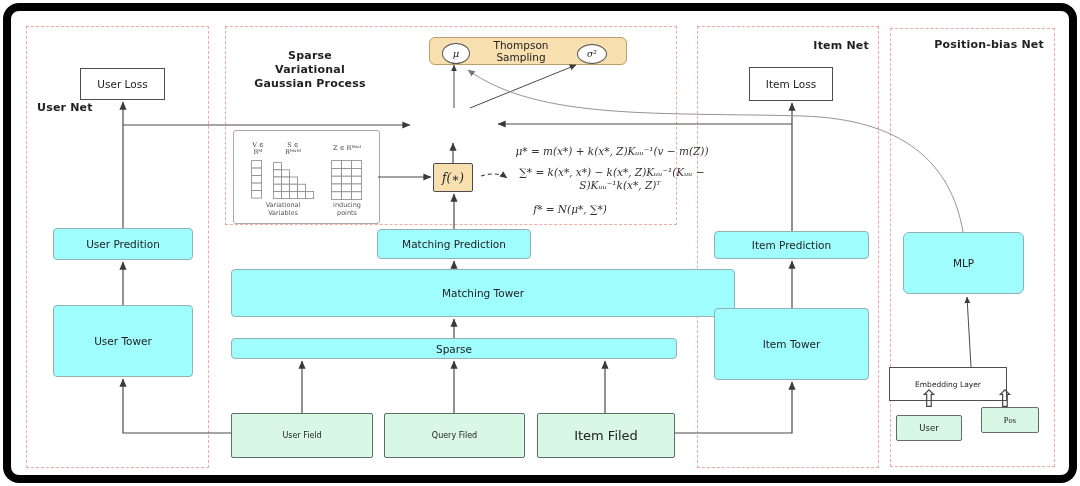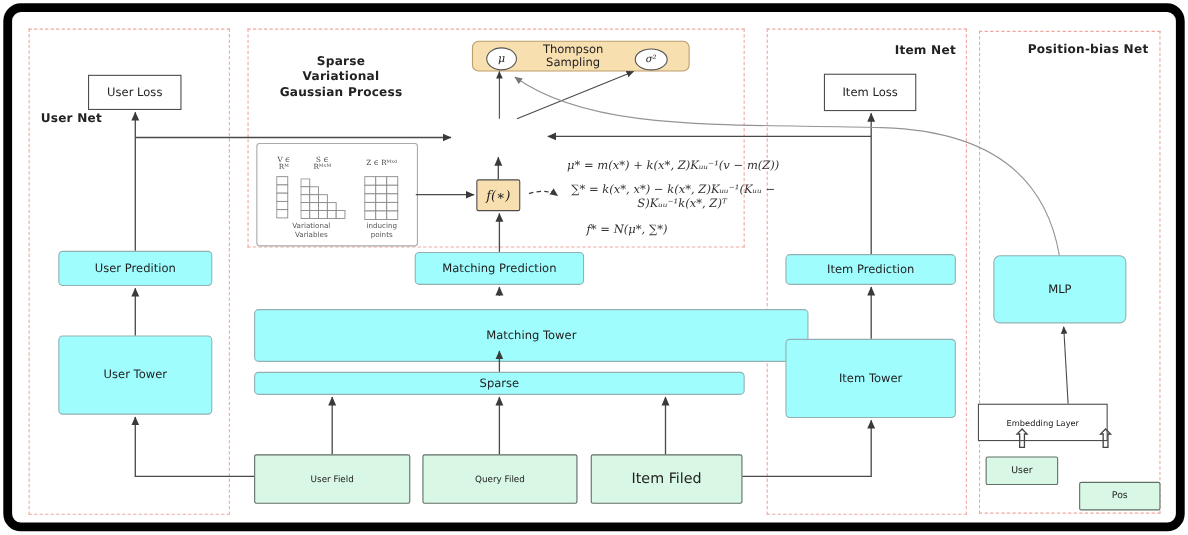--- a/index.html
+++ b/index.html
@@ -62,31 +62,31 @@
     <span style="position:absolute;left:48px;right:62px;text-align:center;font-size:10.5px;">Thompson Sampling</span>
     <span class="ellipse" style="left:12px;top:5px;width:26px;height:19px;">μ</span>
     <span class="ellipse" style="left:147px;top:6px;width:28px;height:18px;font-size:9px;">σ²</span>
   </div>
 
   <div class="node wheat fstar" style="left:433px;top:163px;width:40px;height:29px;">f(∗)</div>
 
   <div class="node cyan" style="left:53px;top:228px;width:140px;height:32px;">User Predition</div>
   <div class="node cyan" style="left:53px;top:305px;width:140px;height:72px;">User Tower</div>
   <div class="node cyan" style="left:377px;top:229px;width:154px;height:30px;">Matching Prediction</div>
-  <div class="node cyan" style="left:231px;top:269px;width:504px;height:48px;margin-top:12px;">Matching Tower</div>
+  <div class="node cyan" style="left:231px;top:269px;width:504px;height:48px;">Matching Tower</div>
   <div class="node cyan" style="left:231px;top:338px;width:446px;height:21px;">Sparse</div>
   <div class="node cyan" style="left:714px;top:231px;width:155px;height:28px;">Item Prediction</div>
   <div class="node cyan" style="left:714px;top:308px;width:155px;height:72px;">Item Tower</div>
   <div class="node cyan" style="left:903px;top:232px;width:121px;height:62px;border-radius:6px;">MLP</div>
 
   <div class="node green" style="left:231px;top:413px;width:142px;height:45px;font-size:8px;">User Field</div>
   <div class="node green" style="left:384px;top:413px;width:141px;height:45px;font-size:8px;">Query Filed</div>
   <div class="node green" style="left:537px;top:413px;width:138px;height:45px;font-size:13px;">Item Filed</div>
   <div class="node green" style="left:896px;top:415px;width:66px;height:26px;font-size:8.5px;">User</div>
-  <div class="node green" style="left:981px;top:438px;width:74px;height:26px;font-size:8.5px;">Pos</div>
+  <div class="node green" style="left:981px;top:407px;width:58px;height:26px;font-size:8.5px;font-family:Liberation Serif, serif;">Pos</div>
 
   <div class="node whitebox" style="left:889px;top:367px;width:118px;height:34px;font-size:7.5px;border-width:1.2px;">Embedding Layer</div>
 
   <span class="hollow-arrow" style="left:919px;top:387px;">⇧</span>
   <span class="hollow-arrow" style="left:995px;top:387px;">⇧</span>
 
   <div class="varbox" style="left:233px;top:130px;width:145px;height:92px;">
     <div class="tiny" style="left:6px;top:11px;width:36px;">
       <span>V ∈</span><br>
       <span>Rᴹ</span>

